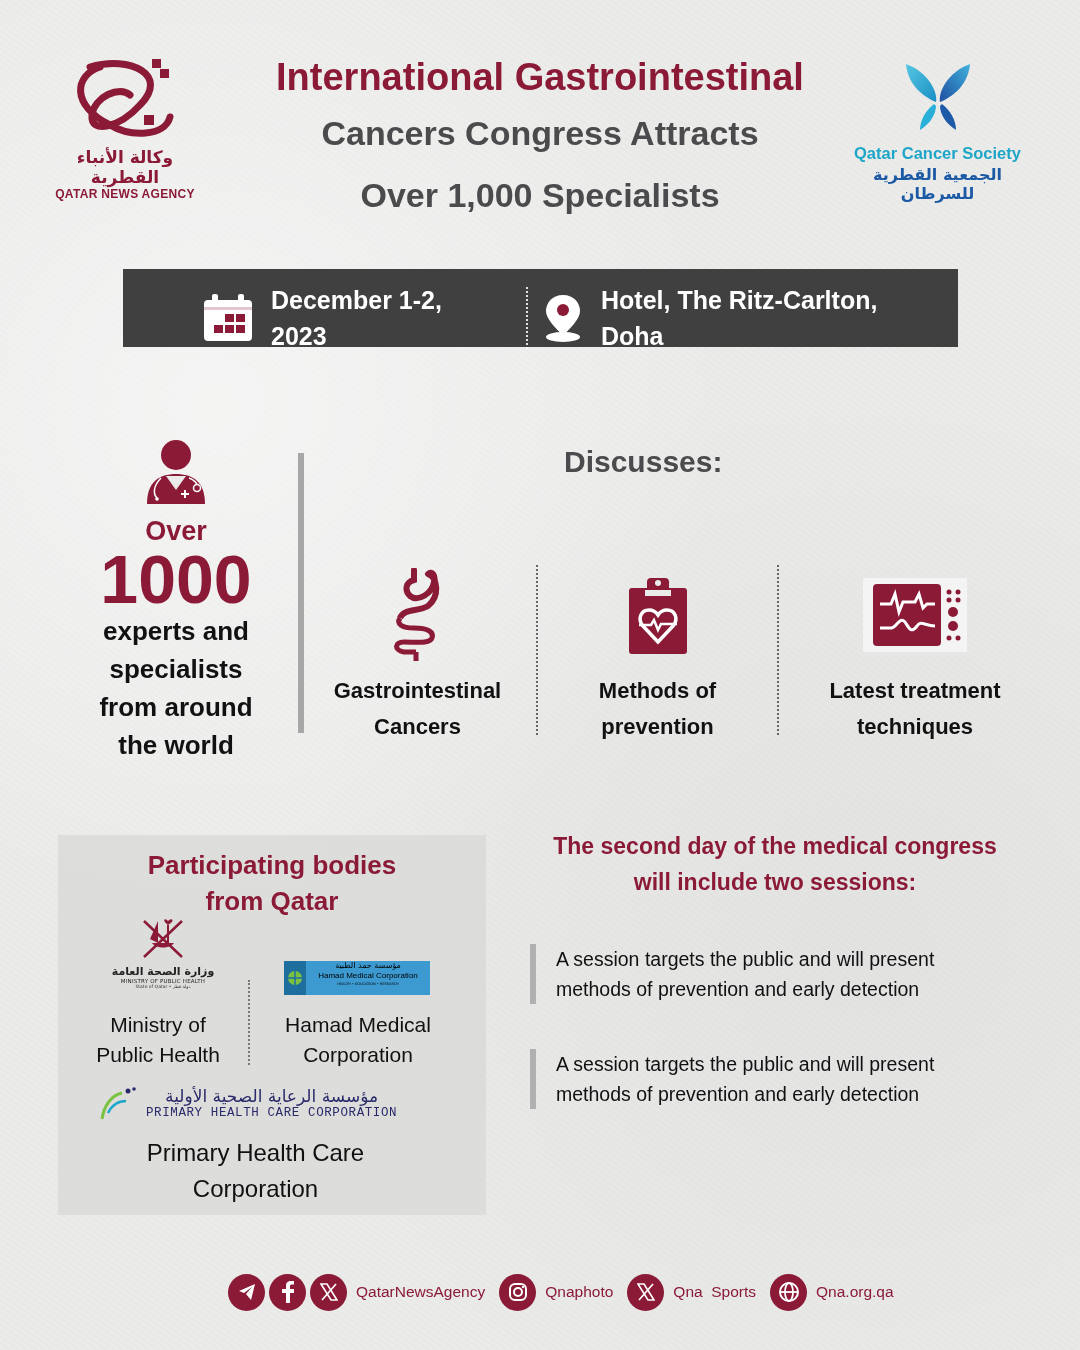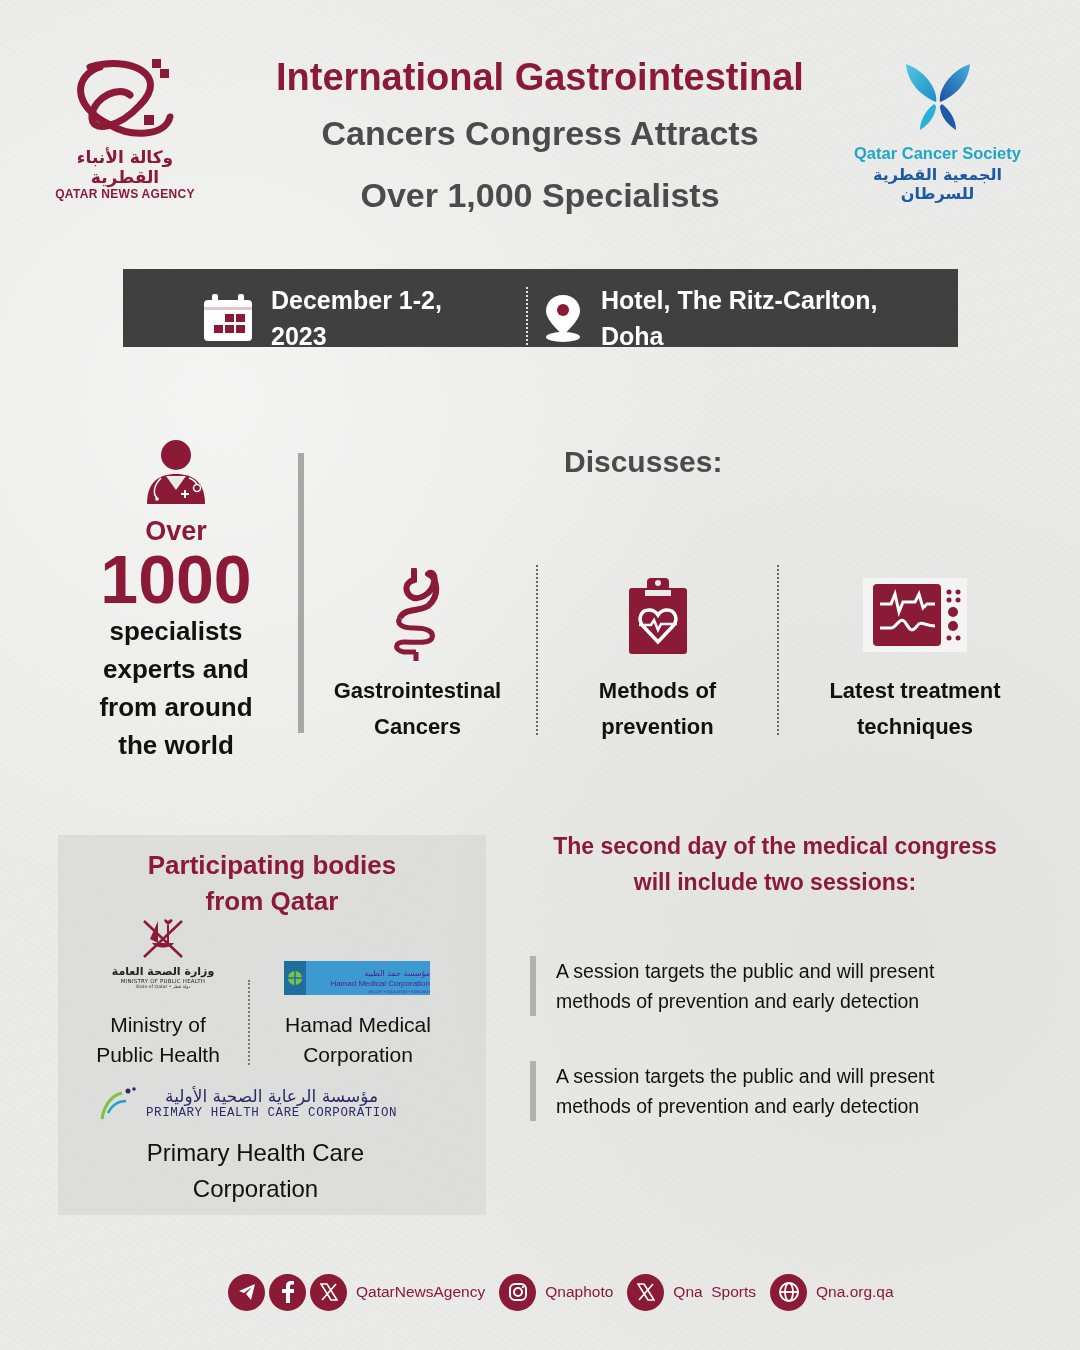--- a/index.html
+++ b/index.html
@@ -63,32 +63,32 @@
   .org-moph { left: 20px; width: 160px; top: 175px; }
   .org-hmc { left: 210px; width: 180px; top: 175px; }
   .org-phcc { left: 40px; width: 315px; top: 300px; font-size: 24px; line-height: 36px; }
   .bsep { position: absolute; left: 190px; top: 145px; height: 85px; border-left: 2px dotted #777; }
   .moph-logo { position: absolute; left: 50px; top: 78px; width: 110px; text-align: center; }
   .moph-logo .ar { font-size: 11px; font-weight: bold; direction: rtl; color: #222; }
   .moph-logo .en { font-size: 5.5px; color: #222; letter-spacing: 0.2px; }
   .moph-logo .en2 { font-size: 4.5px; color: #333; }
   .hmc-logo { position: absolute; left: 226px; top: 126px; width: 146px; height: 34px; background: #3d9ad1; display: flex; }
   .hmc-logo .leaf { width: 22px; height: 34px; background: #1e6e9e; display: flex; align-items: center; justify-content: center; }
-  .hmc-logo .txt { flex: 1; color: #4c1d95; text-align: right; padding-top: 8px; }
+  .hmc-logo .txt { flex: 1; color: #000000; text-align: center; padding-top: 0; }
   .hmc-logo .ar { font-size: 8px; direction: rtl; line-height: 10px; }
   .hmc-logo .en { font-size: 8px; line-height: 10px; font-family: "Liberation Sans", sans-serif; }
   .hmc-logo .tiny { font-size: 3.5px; line-height: 6px; }
   .phcc-logo { position: absolute; left: 40px; top: 250px; width: 320px; display: flex; align-items: center; }
   .phcc-logo .txt { margin-left: 8px; text-align: center; }
   .phcc-logo .ar { font-size: 17px; direction: rtl; color: #2a2a6a; line-height: 20px; }
   .phcc-logo .en { font-family: "Liberation Mono", monospace; font-size: 12.5px; color: #2a2a6a; letter-spacing: 0.6px; text-align: right; }
 
   
   .sess-title { left: 530px; top: 828px; width: 490px; text-align: center; font-family: "Liberation Sans", sans-serif; font-weight: bold; font-size: 23px; line-height: 36px; color: #8b1a37; }
-  .session { left: 530px; width: 490px; display: flex; margin-top: 12px; }
+  .session { left: 530px; width: 490px; display: flex; }
   .session .bar { width: 6px; background: #b0b0b0; margin-right: 20px; flex-shrink: 0; }
   .session .txt { font-family: "Liberation Sans", sans-serif; font-size: 19.5px; line-height: 30px; color: #111; }
   .s1 { top: 944px; }
   .s2 { top: 1049px; }
 
   
   .footer { left: 228px; top: 1272px; height: 40px; display: flex; align-items: center; font-family: "Liberation Sans", sans-serif; font-size: 15.5px; color: #8b1a37; }
   .circ { width: 37px; height: 37px; border-radius: 50%; background: #8b1a37; display: flex; align-items: center; justify-content: center; margin-right: 4px; flex-shrink: 0; }
   .footer .lbl { margin-left: 5px; margin-right: 14px; }
 </style>
@@ -178,22 +178,22 @@
     <path d="M25 38 L 35 52 L 45 38 Z" fill="#ebebea"></path>
     <path d="M20 40 C 12 48, 12 56, 16 60" fill="none" stroke="#fff" stroke-width="1.5"></path>
     <circle cx="16" cy="61" r="1.8" fill="#fff"></circle>
     <circle cx="56" cy="50" r="3.5" fill="none" stroke="#fff" stroke-width="1.5"></circle>
     <path d="M48 40 C 54 42, 56 46, 56 47" fill="none" stroke="#fff" stroke-width="1.5"></path>
     <rect x="40" y="55" width="8" height="2" fill="#fff"></rect>
     <rect x="43" y="52" width="2" height="8" fill="#fff"></rect>
   </svg>
   <div class="over">Over</div>
   <div class="num">1000</div>
+  <div class="desc">experts and</div>
   <div class="desc">specialists</div>
-  <div class="desc">experts and</div>
   <div class="desc">from around</div>
   <div class="desc">the world</div>
 </div>
 <div class="abs vbar"></div>
 
 <div class="abs disc-title">Discusses:</div>
 
 <div class="abs topic t-a">
   <div class="ic">
     <svg width="60" height="95" viewBox="0 0 60 95">

